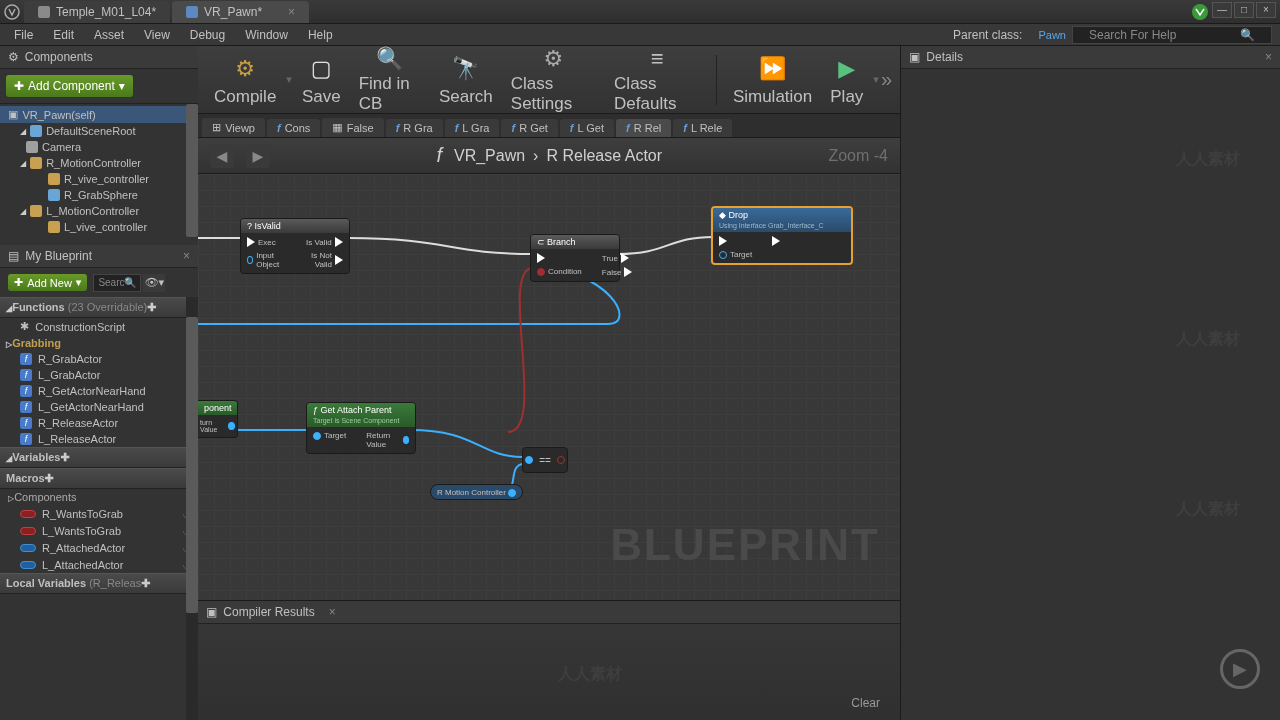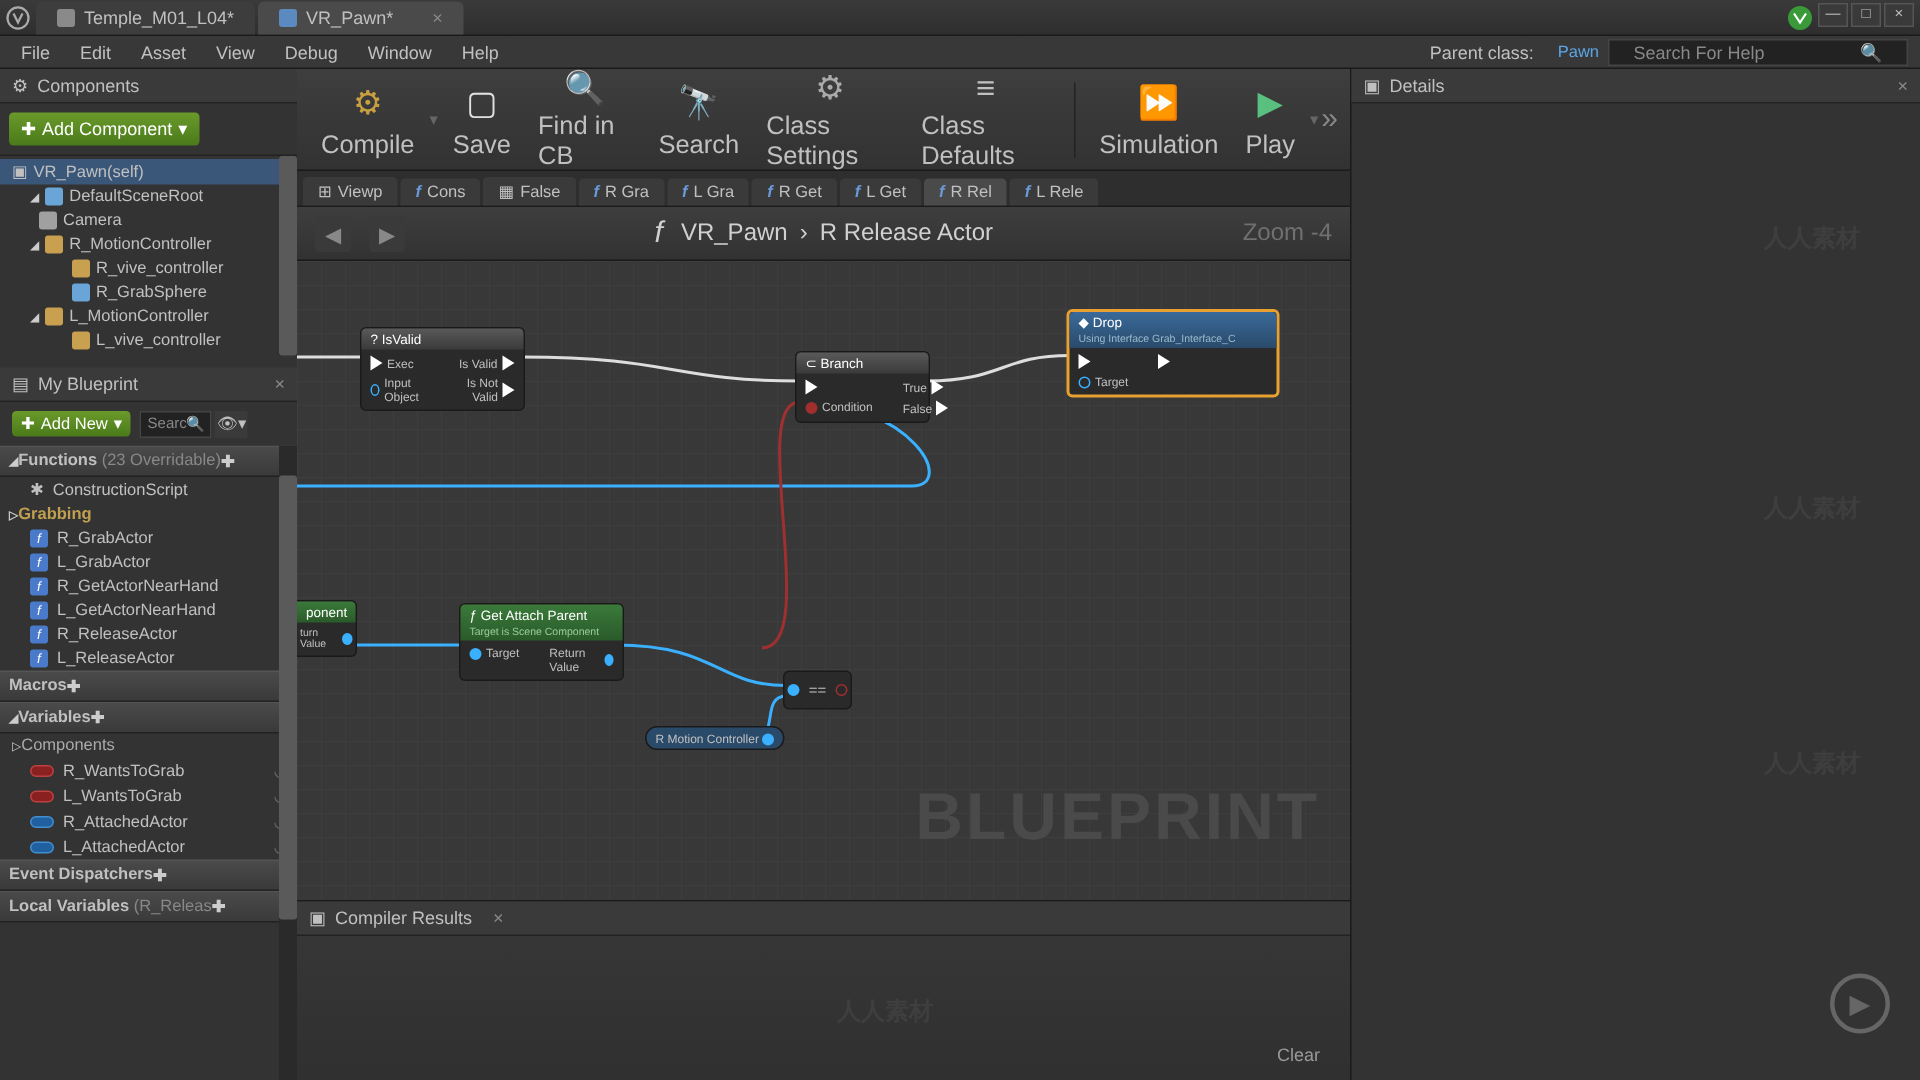--- a/index.html
+++ b/index.html
@@ -217,25 +217,25 @@
         </div>
   <div class="fn-item">
           <span class="fn-ico">f</span>
           <span>R_ReleaseActor</span>
         </div>
   <div class="fn-item">
           <span class="fn-ico">f</span>
           <span>L_ReleaseActor</span>
         </div>
   <div class="section-hdr">
+          <span><span class="tri">◢</span><span>Variables</span></span>
+          <span class="plus">✚</span>
+        </div>
+  <div class="section-hdr">
           <span>Macros</span>
-          <span class="plus">✚</span>
-        </div>
-  <div class="section-hdr">
-          <span><span class="tri">◢</span><span>Variables</span></span>
           <span class="plus">✚</span>
         </div>
   <div style="padding:2px 8px;color:#aaa"><span class="tri">▷</span><span>Components</span></div>
   <div class="var-item">
           <span class="var-pill pill-red"></span>
           <span>R_WantsToGrab</span>
           <span style="margin-left:auto;color:#666">◡</span>
         </div>
   <div class="var-item">
           <span class="var-pill pill-red"></span>
@@ -244,24 +244,20 @@
         </div>
   <div class="var-item">
           <span class="var-pill pill-blue"></span>
           <span>R_AttachedActor</span>
           <span style="margin-left:auto;color:#666">◡</span>
         </div>
   <div class="var-item">
           <span class="var-pill pill-blue"></span>
           <span>L_AttachedActor</span>
           <span style="margin-left:auto;color:#666">◡</span>
-        </div>
-  <div class="section-hdr">
-          <span>Event Dispatchers</span>
-          <span class="plus">✚</span>
         </div>
   <div class="section-hdr">
           <span><span>Local Variables</span> <span style="color:#888;font-weight:normal">(R_Releas</span></span>
           <span class="plus">✚</span>
         </div>
   <div class="scrollbar" style="top:0;height:100%;right:0">
           <div class="thumb" style="height:70%;margin-top:20px"></div>
         </div>
   </div>
 </div>

